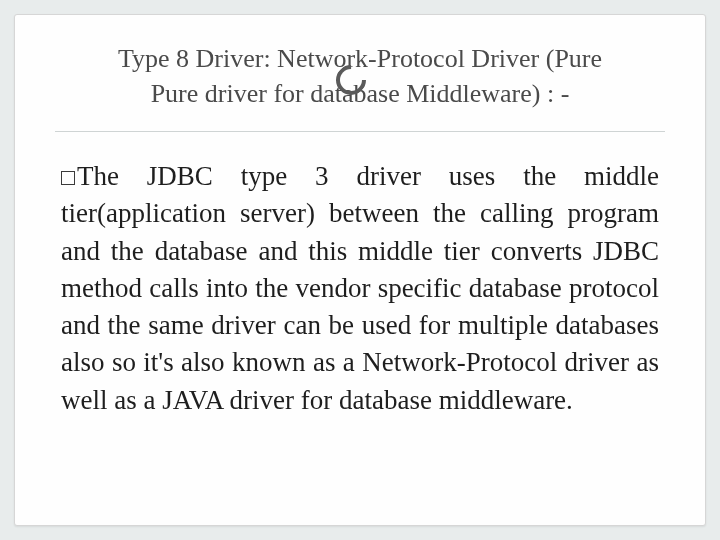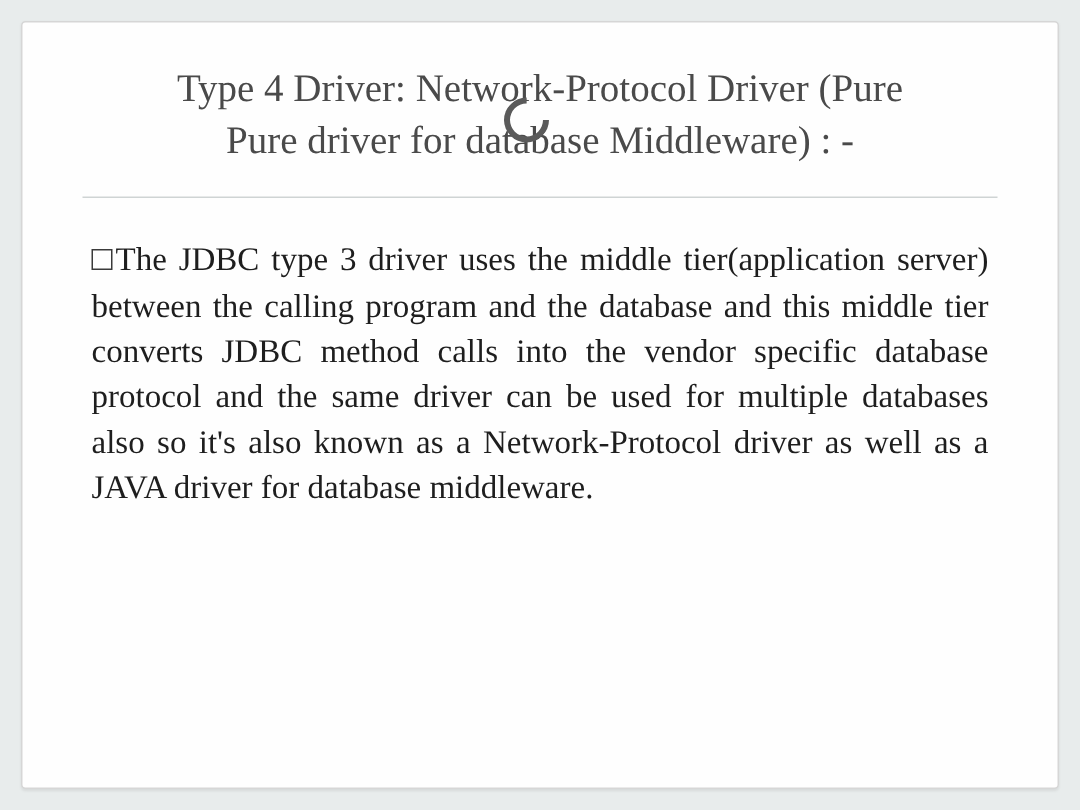--- a/index.html
+++ b/index.html
@@ -46,21 +46,21 @@
   }
   .divider {
     border: none;
     border-top: 1px solid #cfd4d4;
     margin: 20px 0 26px 0;
   }
   .body-wrap {
     padding: 0 6px;
   }
   .para {
-    font-size: 22px;
+    font-size: 27px;
     line-height: 1.38;
     color: #1e1e1e;
     text-align: justify;
     text-justify: inter-word;
   }
   .bullet-box {
     display: inline-block;
     width: 14px;
     height: 14px;
     border: 1.5px solid #3a3a3a;
@@ -69,21 +69,21 @@
     position: relative;
     top: 0px;
   }
 </style>
 </head>
 <body>
 
 <div class="slide">
 
   <h1 class="title">
-    <span class="title-line1">Type 4 Driver: Network-Protocol Driver (Pure</span>
+    <span class="title-line1">Type 8 Driver: Network-Protocol Driver (Pure</span>
     <span class="title-line2">Pure driver for database Middleware) : -</span>
     <span class="spinner"></span>
   </h1>
 
   <hr class="divider">
 
   <div class="body-wrap">
     <p class="para"><span class="bullet-box"></span><span>The JDBC type 3 driver uses the middle tier(application server) between the calling program and the database and this middle tier converts JDBC method calls into the vendor specific database protocol and the same driver can be used for multiple databases also so it's also known as a Network-Protocol driver as well as a JAVA driver for database middleware.</span></p>
   </div>
 

